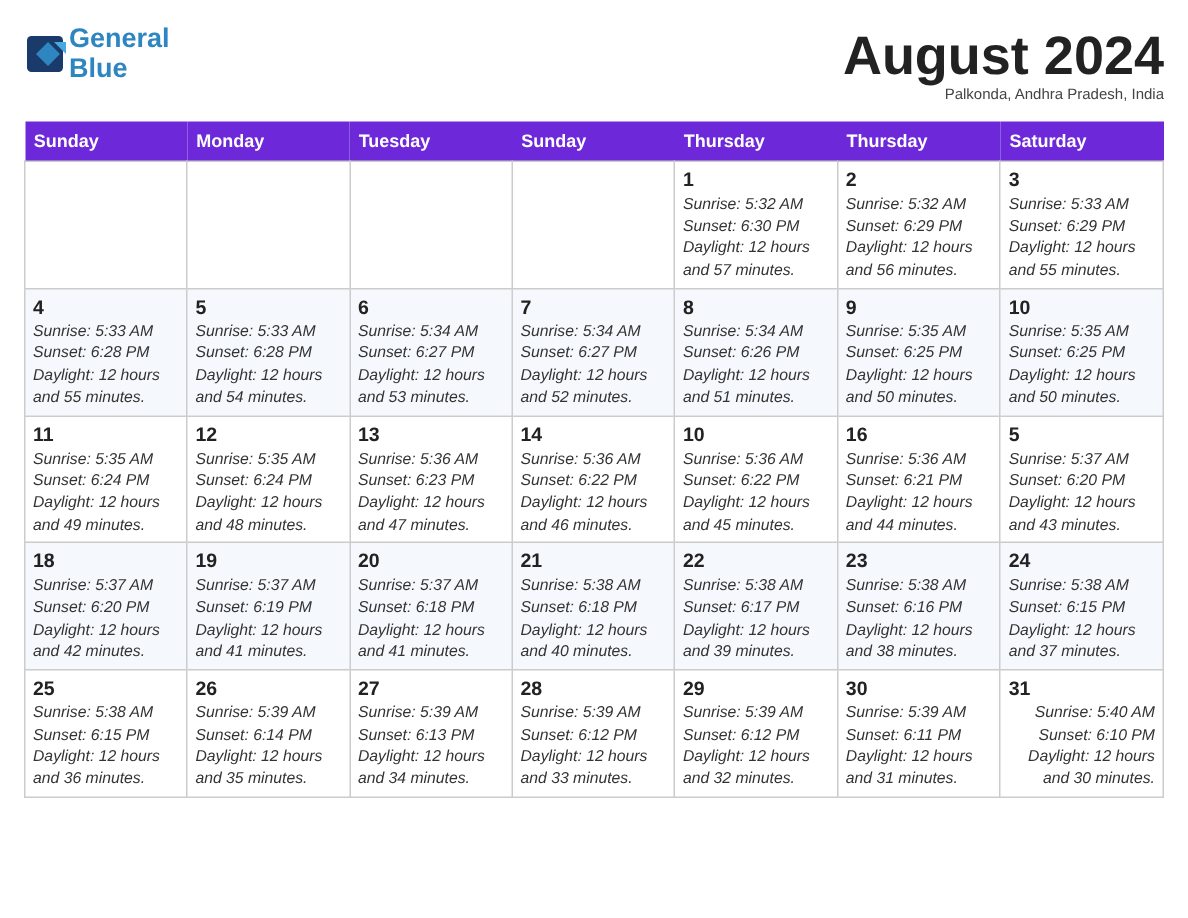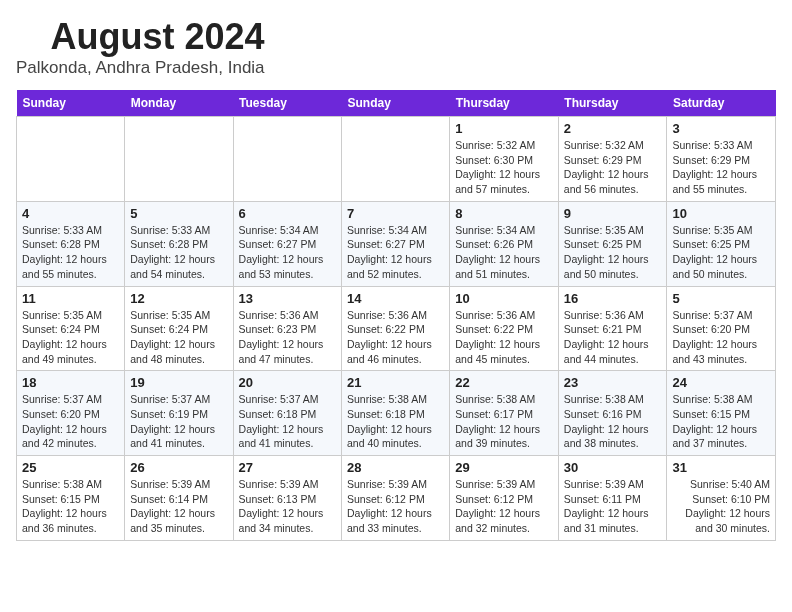--- a/index.html
+++ b/index.html
@@ -36,21 +36,21 @@
     }
     .title-area {
       text-align: right;
     }
     .month-title {
       font-size: 36px;
       font-weight: bold;
       color: #222;
     }
     .location {
-      font-size: 17px;
+      font-size: 10px;
       color: #444;
     }
     .calendar-table {
       width: 100%;
       border-collapse: collapse;
       font-size: 11px;
     }
     .calendar-table th {
       background: #6d28d9;
       color: #fff;
@@ -75,29 +75,43 @@
       font-weight: bold;
       font-size: 13px;
       color: #222;
       display: block;
       margin-bottom: 2px;
     }
     .day-info {
       color: #333;
       font-size: 10.5px;
       line-height: 1.4;
+      font-style: italic;
     }
     .empty-cell {
       background: #fff !important;
     }
   </style>
 </head>
 <body>
 
 <div class="header-area">
+  <div class="logo">
+    <svg class="logo-icon" viewBox="0 0 28 28">
+      <rect x="2" y="2" width="24" height="24" rx="3" fill="#1a3a6b"></rect>
+      <polygon points="16,6 24,14 16,22 8,14" fill="#2e86c1"></polygon>
+      <polygon points="20,6 28,6 28,14" fill="#4aa8e0"></polygon>
+    </svg>
+    <div>
+      <div class="logo-text">
+        <span>General</span><br>
+        <span style="color:#2e86c1">Blue</span>
+      </div>
+    </div>
+  </div>
   <div class="title-area">
     <div class="month-title">August 2024</div>
     <div class="location">Palkonda, Andhra Pradesh, India</div>
   </div>
 </div>
 
 <table class="calendar-table">
   <thead>
     <tr>
     <th>Sunday</th>

